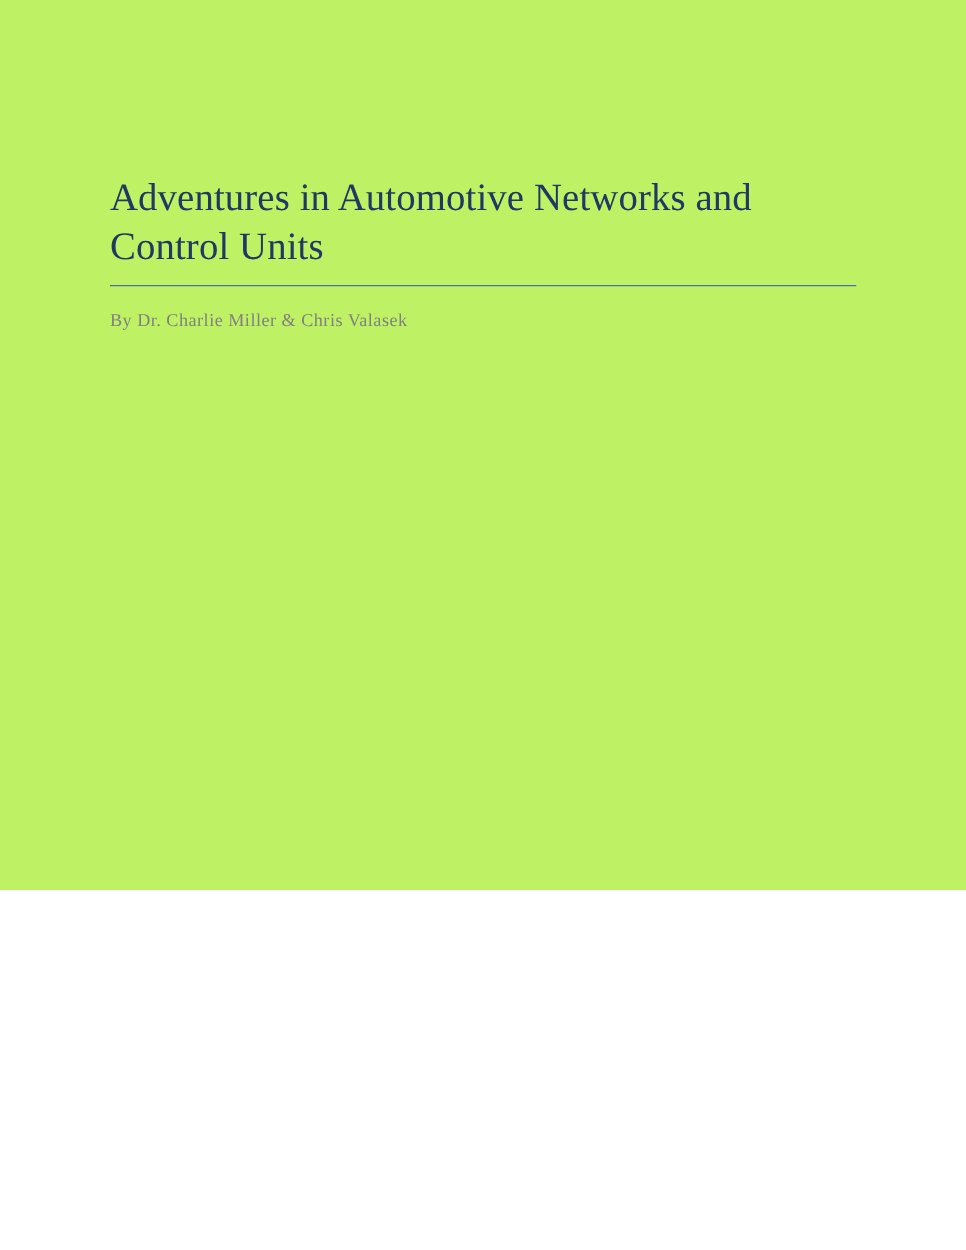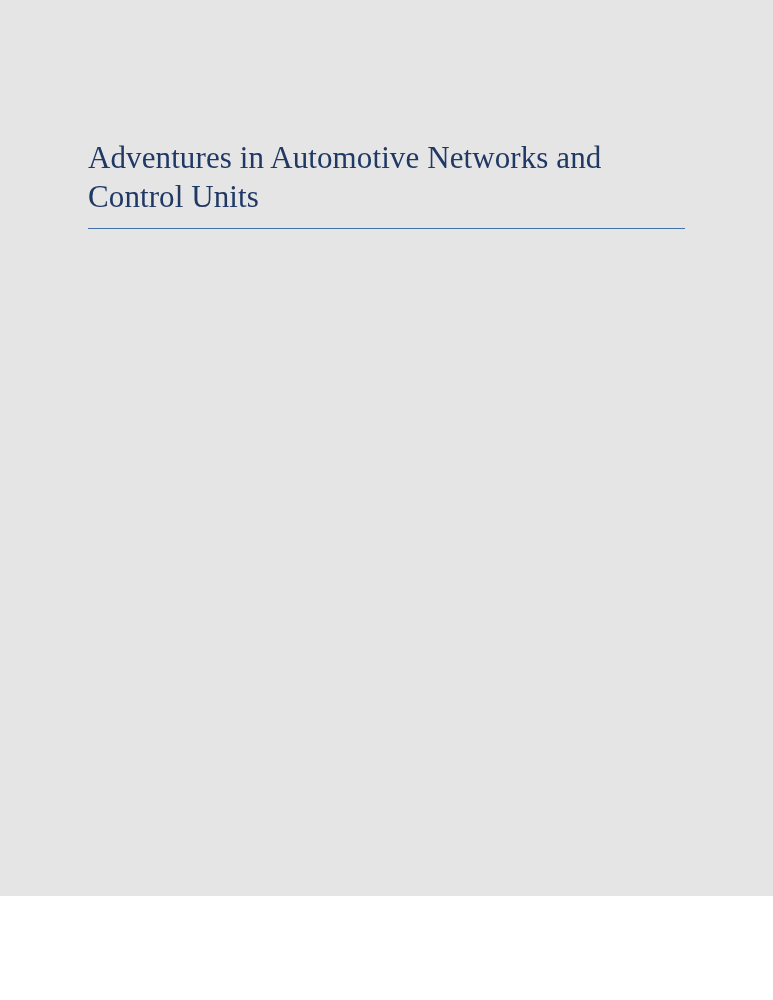--- a/index.html
+++ b/index.html
@@ -9,22 +9,22 @@
   body {
     width: 773px;
     height: 1000px;
     background: #ffffff;
     font-family: "Liberation Serif", serif;
     overflow: hidden;
   }
   .page {
     position: relative;
     width: 773px;
-    height: 896px;
-    background: #e5e5e5;
+    height: 712px;
+    background: #bef264;
     box-sizing: border-box;
   }
   .title-block {
     position: absolute;
     left: 88px;
     top: 138px;
     width: 597px;
   }
   .doc-title {
     font-family: "Liberation Serif", serif;
@@ -52,14 +52,15 @@
     padding: 0;
   }
 </style>
 </head>
 <body>
 
 <div class="page">
   <div class="title-block">
     <h1 class="doc-title">Adventures in Automotive Networks and Control Units</h1>
     <hr class="title-rule">
+    <p class="doc-byline">By Dr. Charlie Miller &amp; Chris Valasek</p>
   </div>
 </div>
 
 </body></html>

